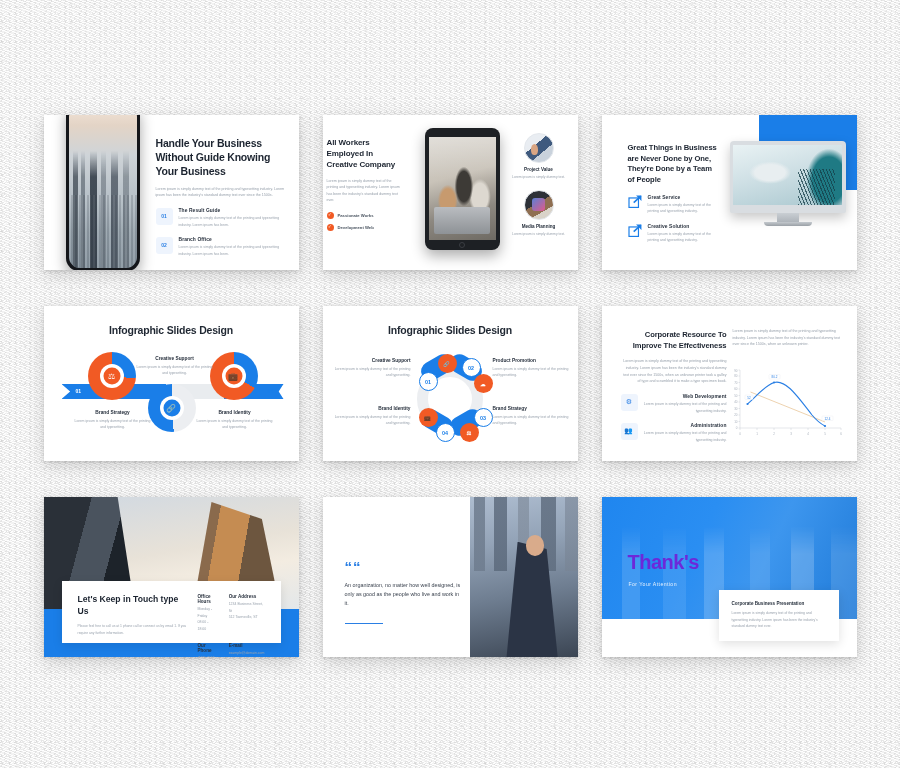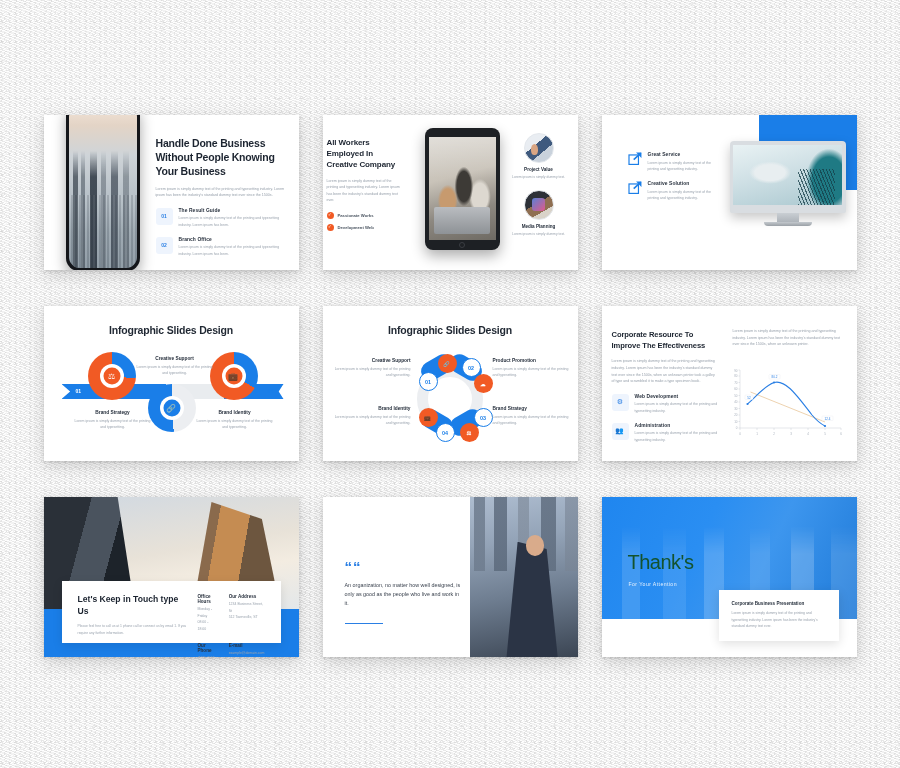--- a/index.html
+++ b/index.html
@@ -194,21 +194,21 @@
     display: flex; align-items: center; justify-content: center;
     font-size: 5.4px; font-weight: 700; color: #fff;
   }
   .node-o { background: #f15a24; }
   .node-b { background: #fff; border: 1.6px solid #1a7ee8; color: #1a7ee8; }
   .node-pill {
     position:absolute; width: 34px; height: 19px; border-radius: 10px; background:#1a7ee8;
   }
 
   
-  .s6-left { position: absolute; left: 10px; top: 24px; width: 106px; }
+  .s6-left { position: absolute; left: 19px; top: 24px; width: 106px; text-align: right; }
   .s6-right { position: absolute; right: 14px; top: 22px; width: 110px; }
   .chart-wrap { position: absolute; right: 12px; top: 60px; width: 118px; height: 74px; }
   .chart-wrap svg { width: 100%; height: 100%; display: block; }
 
   
   .s7-photo {
     position: absolute; inset: 0 0 34px 0;
     background:
       linear-gradient(170deg,#cfd8e2 0%, #e8e2d8 45%, #f3ece1 62%, #dfe6ec 100%);
   }
@@ -270,21 +270,21 @@
   .s9-bg::before{
     content:""; position:absolute; left:0; right:0; bottom:0; height:76%;
     background:
       linear-gradient(90deg, transparent 0 8%, rgba(255,255,255,.13) 8% 15%, transparent 15% 24%,
       rgba(255,255,255,.09) 24% 33%, transparent 33% 40%, rgba(255,255,255,.17) 40% 48%,
       transparent 48% 58%, rgba(255,255,255,.10) 58% 66%, transparent 66% 74%,
       rgba(255,255,255,.20) 74% 83%, transparent 83% 90%, rgba(255,255,255,.12) 90%);
     -webkit-mask-image: linear-gradient(180deg, transparent 0, #000 30%, #000 100%);
             mask-image: linear-gradient(180deg, transparent 0, #000 30%, #000 100%);
   }
-  .s9-ttl { position: absolute; left: 26px; top: 54px; font-size: 20px; font-weight: 400; color: #14532d; letter-spacing: -.5px; }
+  .s9-ttl { position: absolute; left: 26px; top: 54px; font-size: 20px; font-weight: 700; color: #6d28d9; letter-spacing: -.5px; }
   .s9-sub { position: absolute; left: 27px; top: 84px; font-size: 5.2px; color: #e5f0fd; letter-spacing: .4px; }
   .s9-card {
     position: absolute; right: 18px; bottom: 16px; width: 120px;
     background: #fff; padding: 11px 13px; box-shadow: 0 3px 10px rgba(0,0,0,.12);
   }
   .s9-card-h { font-size: 4.6px; font-weight: 700; color: #27303d; }
   .s9-card-p { font-size: 3.4px; line-height: 1.95; color: #9aa3ae; margin-top: 4px; }
 </style>
 </head>
 <body>
@@ -292,21 +292,21 @@
 <div id="bg"></div>
 
 <div id="grid">
 
   <div class="slide">
     <div class="s1-phone">
 
       <div class="s1-screen"></div>
     </div>
     <div class="s1-body">
-      <div class="ttl-lg">Handle Done Business Without People Knowing Your Business</div>
+      <div class="ttl-lg">Handle Your Business Without Guide Knowing Your Business</div>
       <div class="para-xs">Lorem ipsum is simply dummy text of the printing and typesetting industry. Lorem ipsum has been the industry's standard dummy text ever since the 1500s.</div>
 
       <div class="feat">
         <div class="feat-ico" style="font-size:5px;font-weight:700">01</div>
         <div>
           <div class="feat-ttl">The Result Guide</div>
           <div class="feat-txt">Lorem ipsum is simply dummy text of the printing and typesetting industry. Lorem ipsum has been.</div>
         </div>
       </div>
 
@@ -351,20 +351,21 @@
         <div class="circ-photo cp-b"></div>
         <div class="circ-ttl">Media Planning</div>
         <div class="circ-txt">Lorem ipsum is simply dummy text.</div>
       </div>
     </div>
   </div>
 
   <div class="slide">
     <div class="s3-sq"></div>
     <div class="s3-left">
+      <div class="ttl-md" style="font-size:7.6px">Great Things in Business are Never Done by One, They're Done by a Team of People</div>
 
       <div class="s3-feat">
         <div class="s3-ico">
           <svg viewBox="0 0 24 22">
               <rect x="1" y="5" width="16" height="16" fill="none" stroke="#1a7ee8" stroke-width="2"></rect>
               <path d="M9 13 L21 2" stroke="#1a7ee8" stroke-width="2.6" fill="none"></path>
               <path d="M13 1 h9 v9 z" fill="#1a7ee8"></path>
             </svg>
         </div>
         <div>

